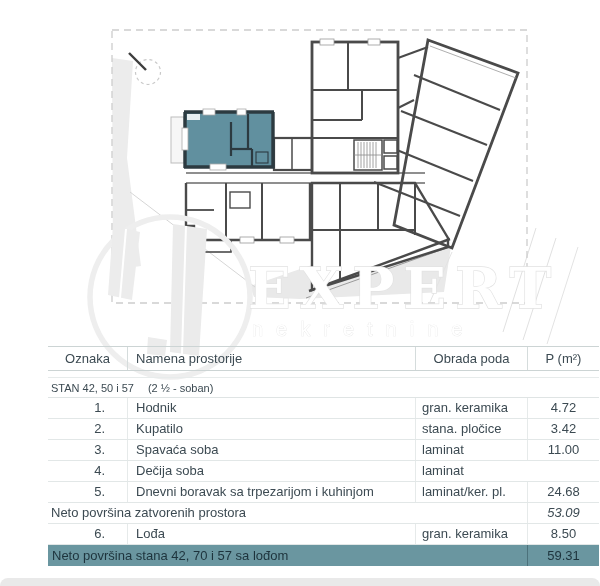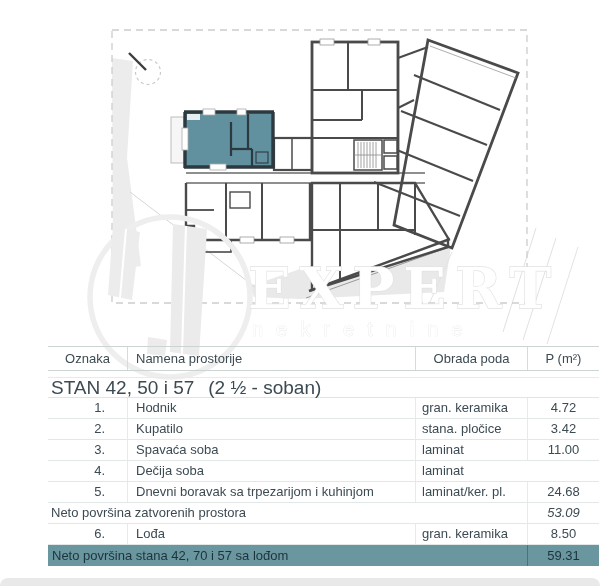--- a/index.html
+++ b/index.html
@@ -29,21 +29,21 @@
   .h-namena { padding-left:8px; }
   .h-obrada { text-align:center; }
   .h-p { text-align:center; }
 
   .t-gap { height:6px; }
 
   .t-section {
     height:21px; line-height:20px;
     border-top:1px solid #e7ebeb; border-bottom:1px solid #dfe4e4;
     display:flex; align-items:center; padding-left:3px;
-    font-size:19px;
+    font-size:11px;
   }
   .t-section .sub { margin-left:14px; }
 
   .t-row {
     display:grid; grid-template-columns:80px 288px 112px 71px;
     height:21px; line-height:20px;
     border-bottom:1px solid #e2e7e7;
   }
   .t-row > div { border-right:1px solid #e6eaea; }
   .t-row > div:last-child { border-right:none; }

